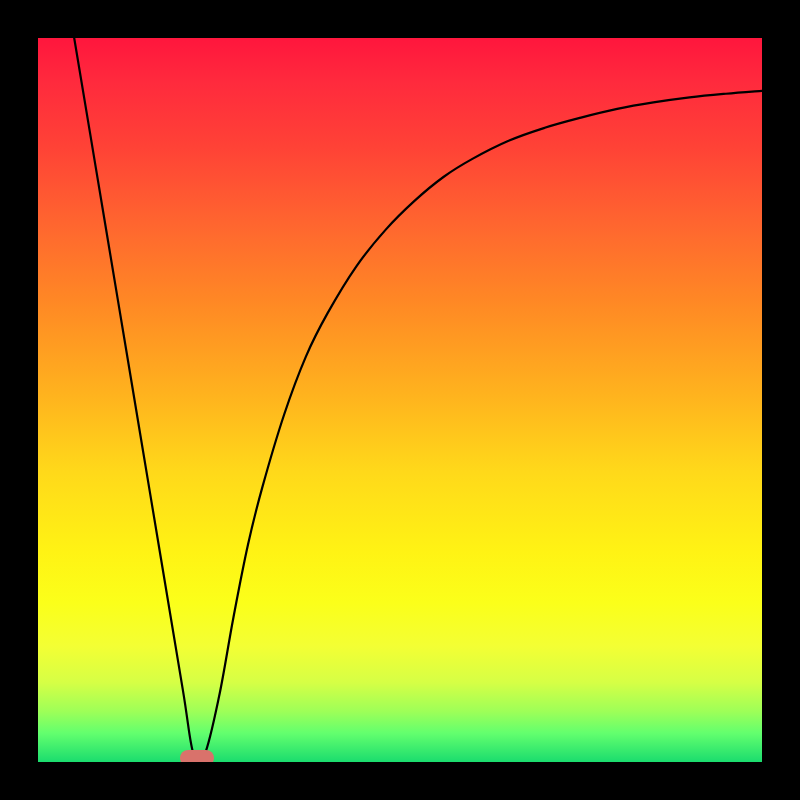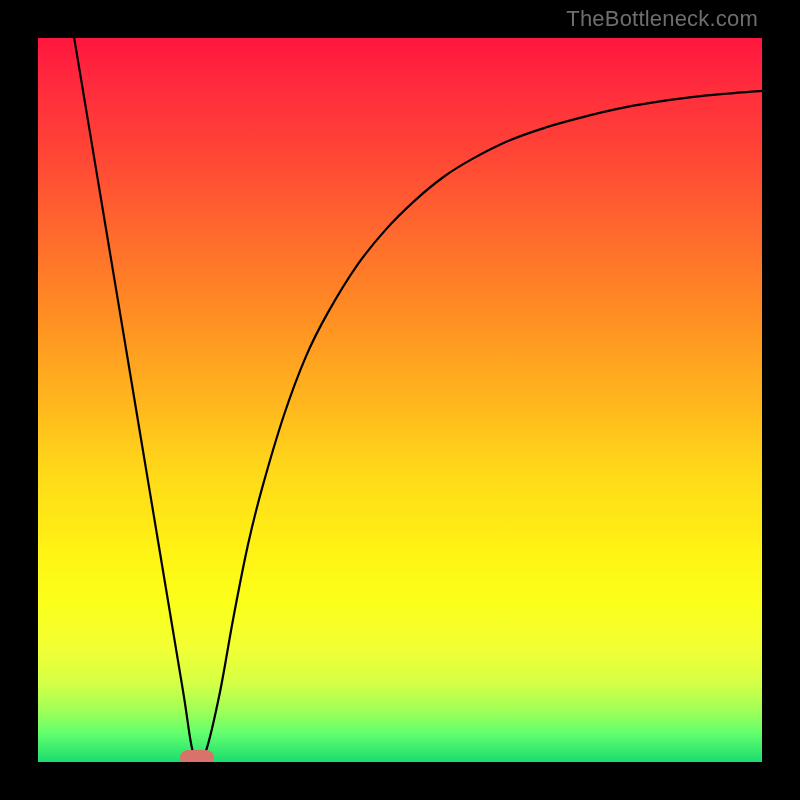--- a/index.html
+++ b/index.html
@@ -73,14 +73,13 @@
 <body>
 
 <div class="frame">
   <div class="plot-area">
     <div class="gradient-bg"></div>
     <svg class="curve" viewBox="0 0 724 724" preserveAspectRatio="none">
       <path id="curve-path" fill="none" stroke="#000000" stroke-width="2.2" stroke-linecap="round" stroke-linejoin="round" d="M 36.20 0.00 C 40.18 23.89 49.96 82.54 57.92 130.32 C 65.88 178.10 71.68 212.86 79.64 260.64 C 87.60 308.42 93.40 343.18 101.36 390.96 C 109.32 438.74 115.12 473.50 123.08 521.28 C 131.04 569.06 138.83 615.76 144.80 651.60 C 150.77 687.44 151.68 704.81 155.66 716.76 C 159.64 728.71 161.87 727.38 166.52 716.76 C 171.17 706.14 175.69 684.06 181.00 658.84 C 186.31 633.62 190.17 607.07 195.48 579.20 C 200.79 551.33 204.65 530.69 209.96 506.80 C 215.27 482.91 217.80 472.77 224.44 448.88 C 231.08 424.99 238.20 400.37 246.16 376.48 C 254.12 352.59 259.92 337.14 267.88 318.56 C 275.84 299.98 280.31 291.71 289.60 275.12 C 298.89 258.53 307.94 243.32 318.56 228.06 C 329.18 212.80 336.90 203.81 347.52 191.86 C 358.14 179.91 365.86 172.59 376.48 162.90 C 387.10 153.21 394.82 146.71 405.44 139.01 C 416.06 131.31 422.45 127.54 434.40 120.91 C 446.35 114.27 457.33 108.52 470.60 102.81 C 483.87 97.10 493.53 94.02 506.80 89.78 C 520.07 85.53 529.73 83.09 543.00 79.64 C 556.27 76.19 565.93 73.74 579.20 70.95 C 592.47 68.16 602.13 66.56 615.40 64.44 C 628.67 62.31 638.33 60.96 651.60 59.37 C 664.87 57.78 674.53 56.94 687.80 55.75 C 701.07 54.55 717.36 53.38 724.00 52.85"></path>
     </svg>
     <div id="minimum-marker" class="marker" style="left: 159.28px; top: 720.38px; background: rgb(217, 114, 107);"></div>
   </div>
-  <div class="watermark">TheBottleneck.com</div>
 </div>
 
 </body></html>

